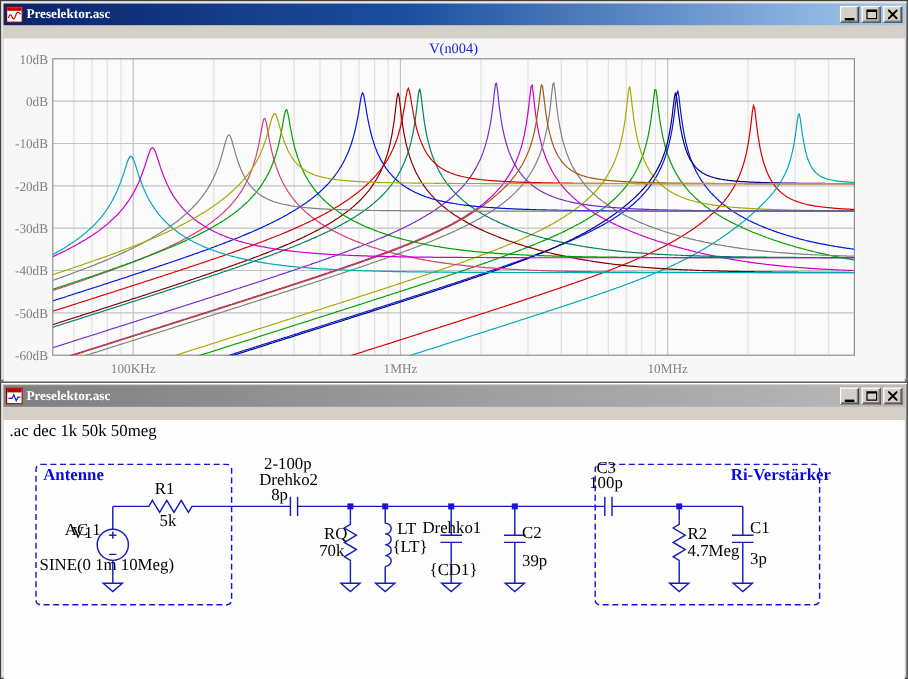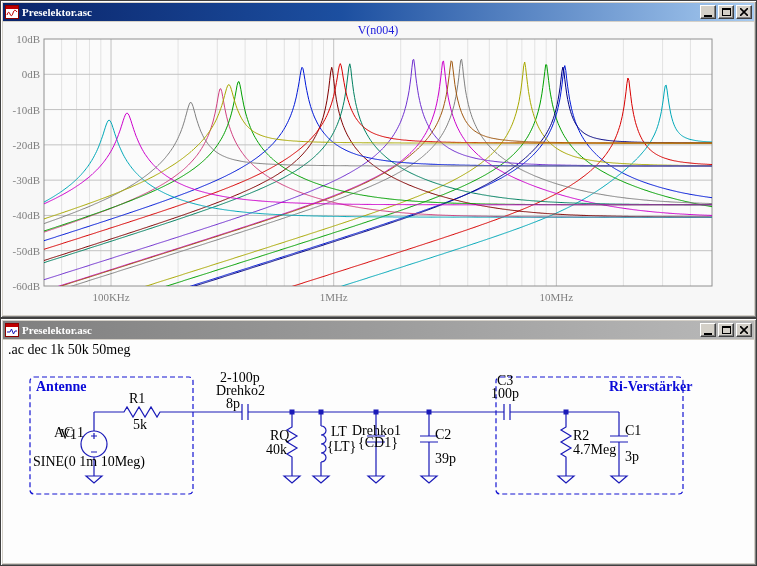--- a/index.html
+++ b/index.html
@@ -13,21 +13,21 @@
   .titlebar.inactive{background:linear-gradient(90deg,#7F7F7F 0%,#B9B9B9 100%);}
   .title-text{flex:1;color:#FFFFFF;font-size:11px;font-weight:bold;white-space:nowrap;overflow:hidden;}
   .app-icon{width:14px;height:14px;display:inline-flex;}
   .tb-buttons{display:flex;gap:2px;}
   .tb-btn{width:16px;height:14px;background:#D4D0C8;border:1px solid;
           border-color:#FFFFFF #404040 #404040 #FFFFFF;
           box-shadow:inset -1px -1px 0 #808080;display:flex;align-items:center;
           justify-content:center;padding:0;cursor:default;}
   .glyph-min{width:8px;height:2px;background:#000;margin-top:7px;}
   .glyph-max{width:9px;height:8px;border:1px solid #000;border-top-width:2px;box-sizing:border-box;}
-  .win-content{position:relative;margin-top:1px;overflow:hidden;}
+  .win-content{position:relative;margin-top:11px;overflow:hidden;}
   #plot-pane{background:#F7F7F7;height:293px;}
   #schem-pane{background:#FDFDFD;height:223px;}
   .slabel{position:absolute;font-size:14px;line-height:13px;color:#000;white-space:pre;}
   .slabel.blue{color:#0A0AD8;font-weight:bold;}
   svg{display:block;}
 </style>
 </head>
 <body>
 
 <div id="stage">
@@ -216,27 +216,27 @@
       <div class="slabel" style="left:30px;top:115px">SINE(0 1m 10Meg)</div>
 
       <div class="slabel" style="left:126px;top:52px">R1</div>
       <div class="slabel" style="left:130px;top:78px">5k</div>
 
       <div class="slabel" style="left:217px;top:31px">2-100p</div>
       <div class="slabel" style="left:213px;top:44px">Drehko2</div>
       <div class="slabel" style="left:223px;top:57px">8p</div>
 
       <div class="slabel" style="left:267px;top:89px">RQ</div>
-      <div class="slabel" style="left:263px;top:103px">40k</div>
+      <div class="slabel" style="left:263px;top:103px">70k</div>
 
       <div class="slabel" style="left:328px;top:85px">LT</div>
       <div class="slabel" style="left:324px;top:100px">{LT}</div>
 
       <div class="slabel" style="left:349px;top:84px">Drehko1</div>
-      <div class="slabel" style="left:355px;top:96px">{CD1}</div>
+      <div class="slabel" style="left:355px;top:119px">{CD1}</div>
 
       <div class="slabel" style="left:432px;top:88px">C2</div>
       <div class="slabel" style="left:432px;top:112px">39p</div>
 
       <div class="slabel" style="left:494px;top:34px">C3</div>
       <div class="slabel" style="left:488px;top:47px">100p</div>
 
       <div class="slabel" style="left:570px;top:89px">R2</div>
       <div class="slabel" style="left:570px;top:103px">4.7Meg</div>
 

